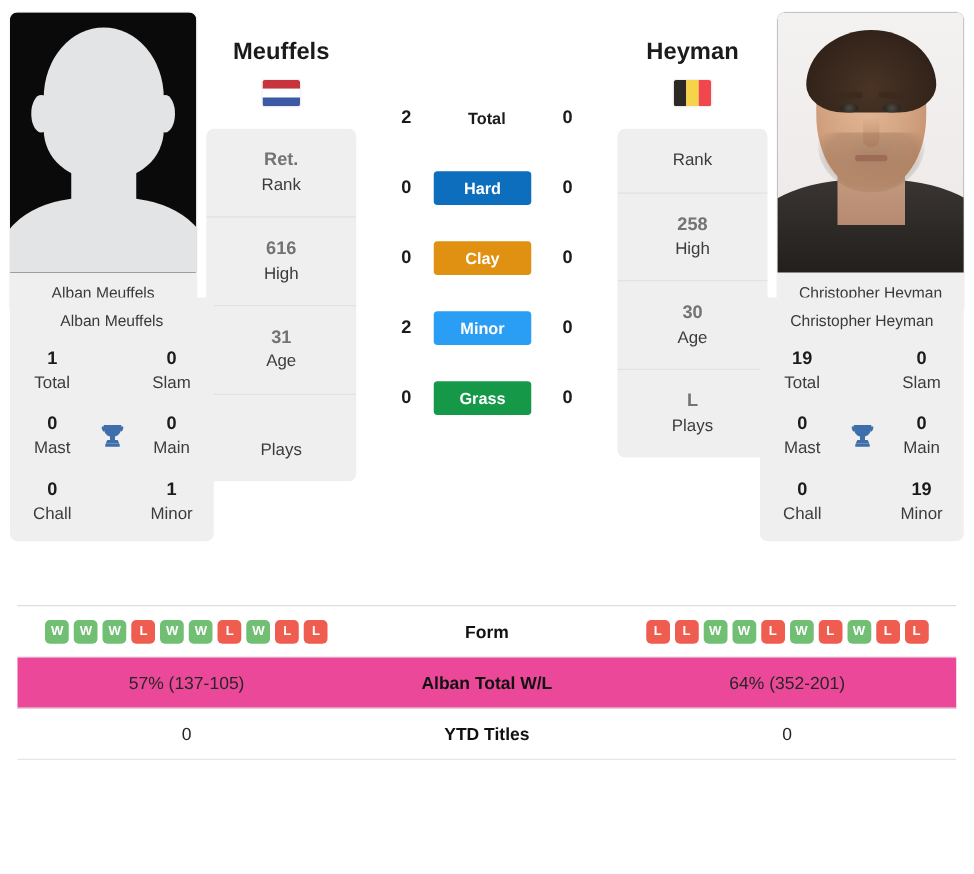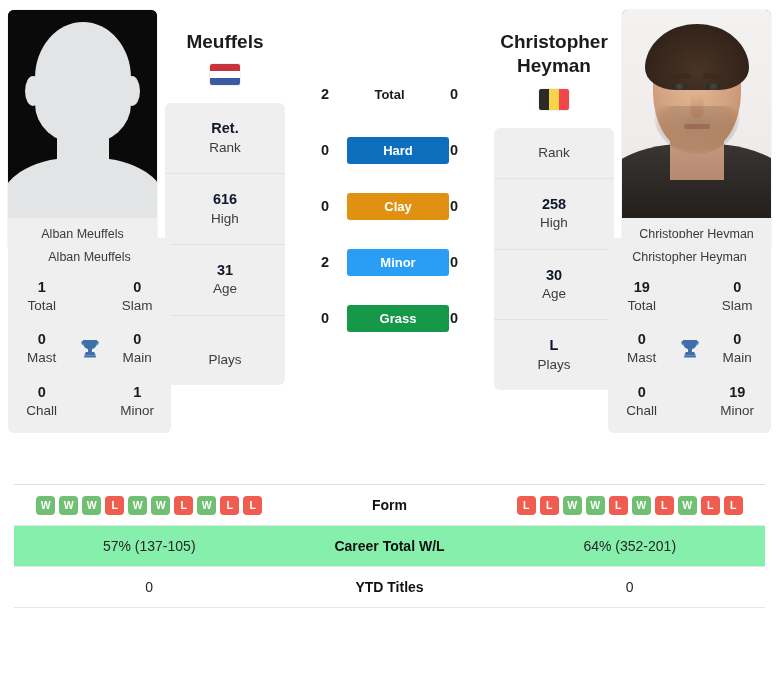--- a/index.html
+++ b/index.html
@@ -188,21 +188,21 @@
   }
   .stack-row {
     text-align: center;
     padding: 16px 4px 16px;
     border-bottom: 1px solid #e2e2e2;
   }
   .stack-row:last-child { border-bottom: none; }
   .stack-val {
     font-size: 14.5px;
     font-weight: 700;
-    color: #0f172a;
+    color: #737373;
     line-height: 1.35;
     min-height: 19px;
   }
   .stack-lbl {
     font-size: 13.5px;
     color: #3c3c3c;
     line-height: 1.35;
   }
 
   
@@ -225,21 +225,21 @@
     font-size: 14.5px;
     font-weight: 700;
     color: #1b1b1b;
   }
   .srow .sc-mid {
     width: 85px;
     text-align: center;
   }
   .surface-pill {
     display: block;
-    width: 102px;
+    width: 78px;
     padding: 6px 0;
     border-radius: 3px;
     color: #ffffff;
     font-size: 13px;
     font-weight: 700;
     text-align: center;
   }
   .surface-total {
     display: block;
     width: 85px;
@@ -292,21 +292,21 @@
     top: 484px;
     width: 751px;
     border-top: 1px solid #dedede;
   }
   .trow {
     display: flex;
     align-items: center;
     height: 41px;
     border-bottom: 1px solid #e6e6e6;
   }
-  .trow.alt { background: #86efac; }
+  .trow.alt { background: #ec4899; }
   .tside {
     flex: 1 1 0;
     display: flex;
     align-items: center;
     justify-content: center;
     font-size: 14px;
     color: #262626;
   }
   .tlabel {
     width: 210px;
@@ -416,21 +416,20 @@
           <div class="sc-left">0</div>
           <div class="sc-mid">
             <span class="surface-pill" style="background: rgb(21, 153, 72); color: rgb(255, 255, 255);">Grass</span>
           </div>
           <div class="sc-right">0</div>
         </div>
       </div>
 
     <div class="mid-col">
       <div class="player-name">
-        <div>Christopher</div>
         <div>Heyman</div>
       </div>
       <div class="flag-wrap">
         <div class="flag vertical" id="right-flag">
             <span style="background: rgb(45, 42, 38);"></span>
             <span style="background: rgb(247, 211, 74);"></span>
             <span style="background: rgb(240, 70, 77);"></span>
           </div>
       </div>
 
@@ -582,21 +581,21 @@
             <span class="fb" style="background: rgb(112, 191, 115);">W</span>
             <span class="fb" style="background: rgb(239, 92, 80);">L</span>
             <span class="fb" style="background: rgb(112, 191, 115);">W</span>
             <span class="fb" style="background: rgb(239, 92, 80);">L</span>
             <span class="fb" style="background: rgb(239, 92, 80);">L</span>
           </div>
         </div>
       </div>
       <div class="trow alt">
         <div class="tside">57% (137-105)</div>
-        <div class="tlabel">Career Total W/L</div>
+        <div class="tlabel">Alban Total W/L</div>
         <div class="tside">64% (352-201)</div>
       </div>
       <div class="trow">
         <div class="tside">0</div>
         <div class="tlabel">YTD Titles</div>
         <div class="tside">0</div>
       </div>
     </div>
 
 </div>

